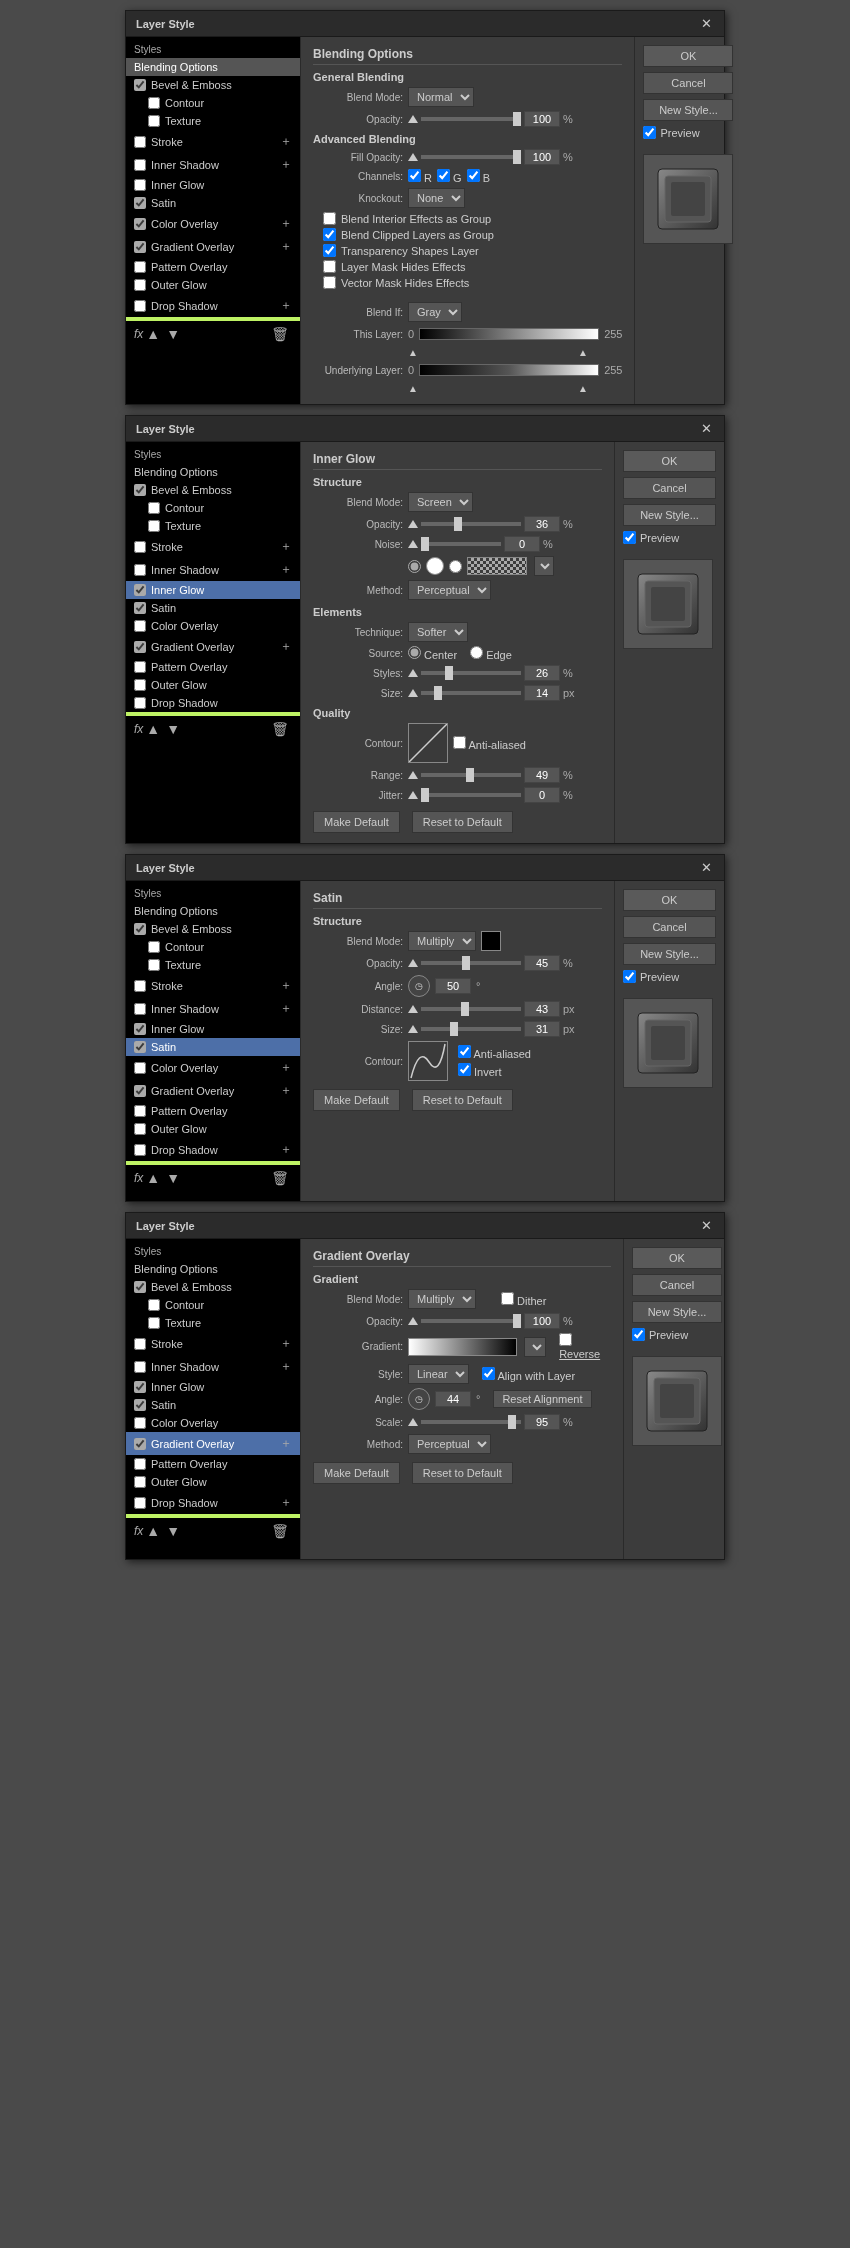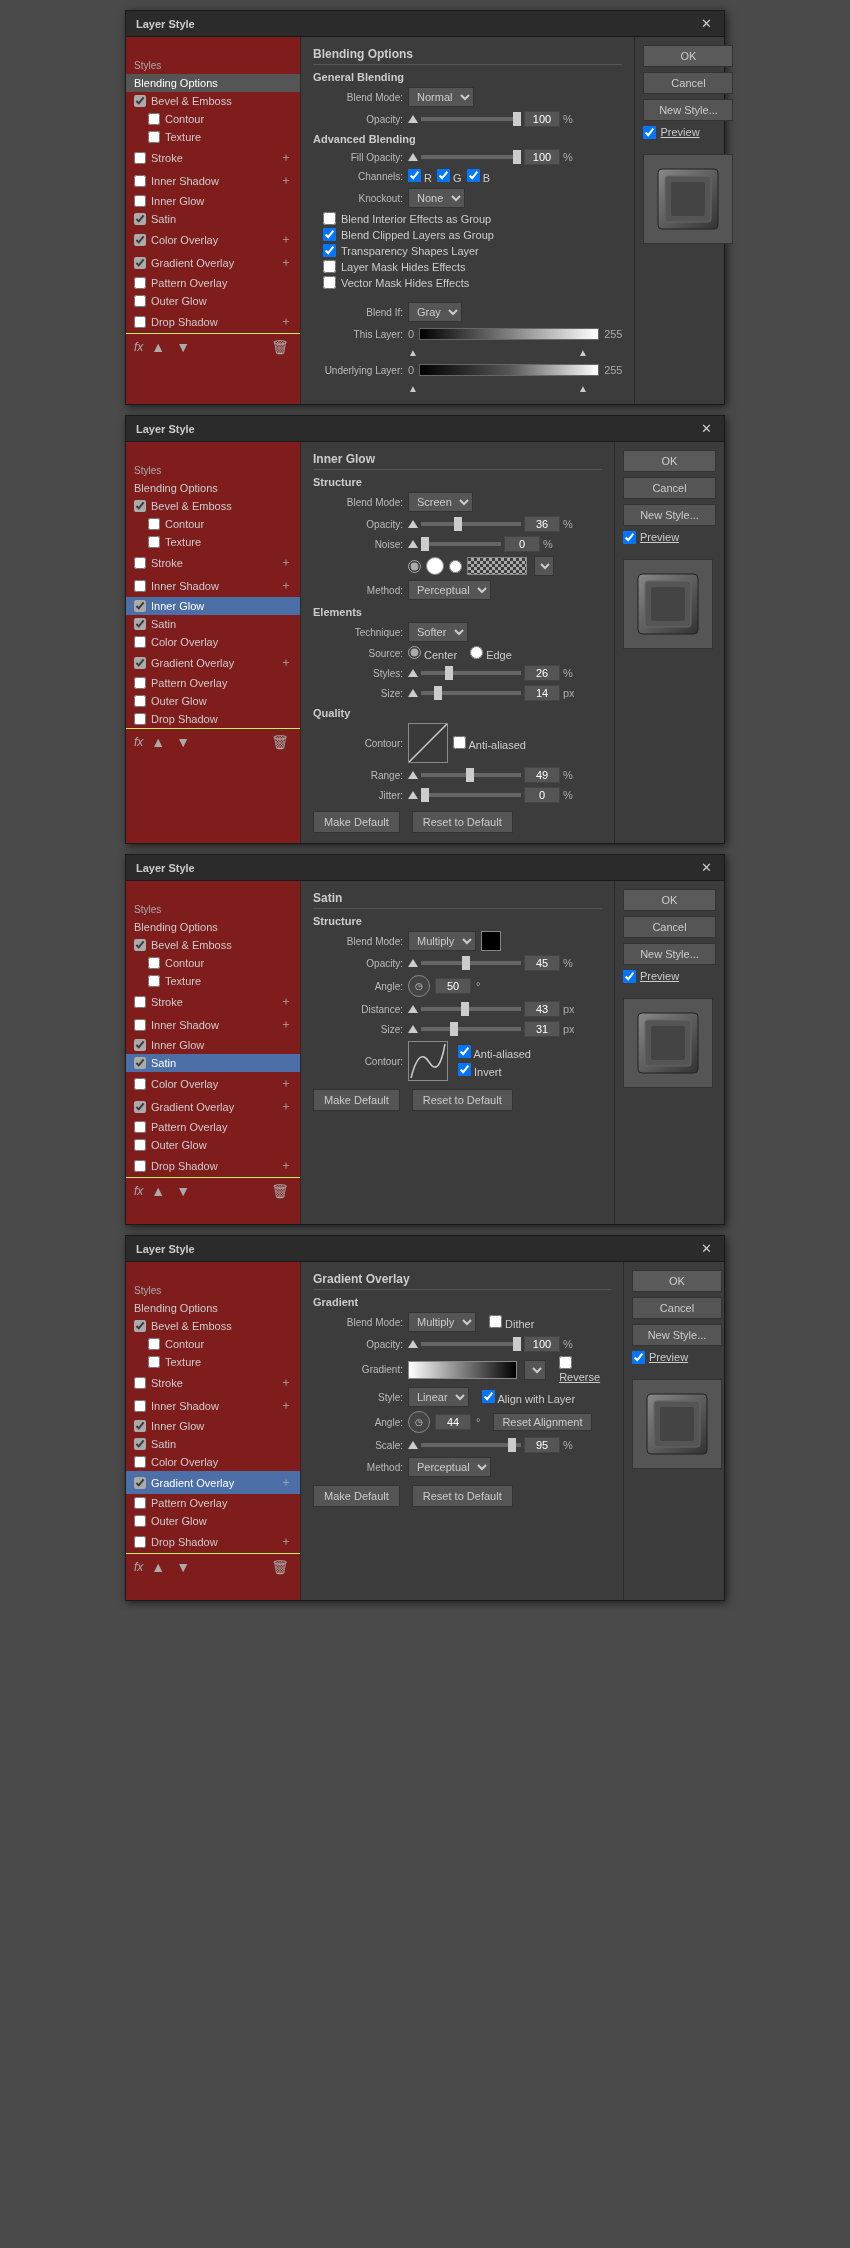--- a/index.html
+++ b/index.html
@@ -46,23 +46,23 @@
     }
 
     .dialog-body {
       display: flex;
       min-height: 320px;
     }
 
     
     .sidebar {
       width: 175px;
-      background: #7f1d1d;
+      background: #000000;
       border-right: 1px solid #2a2a2a;
-      padding: 20px 0;
+      padding: 4px 0;
       flex-shrink: 0;
     }
 
     .sidebar-section-label {
       color: #aaa;
       padding: 3px 8px;
       font-size: 10px;
     }
 
     .sidebar-item {
@@ -288,33 +288,31 @@
       display: inline-block;
       width: 0;
       height: 0;
       border-left: 5px solid transparent;
       border-right: 5px solid transparent;
       border-bottom: 8px solid #ccc;
     }
 
     .preview-checkbox {
       display: flex;
-      align-items: flex-start;
+      align-items: flex-end;
       gap: 4px;
       font-size: 11px;
       color: #ccc;
-      text-decoration: underline;
     }
 
     .fx-bar {
       display: flex;
       align-items: center;
       padding: 5px 8px;
-      border-top: 1px solid #bef264;
-      gap: 5px;
+      border-top: 4px solid #bef264;
     }
 
     .fx-label {
       font-style: italic;
       color: #aaa;
       font-size: 12px;
     }
 
     .fx-btn {
       background: none;
@@ -1027,21 +1025,21 @@
 
     <div class="main-content">
       <div class="section-header">Gradient Overlay</div>
       <div class="subsection-header">Gradient</div>
 
       <div class="form-row">
         <span class="form-label">Blend Mode:</span>
         <select>
           <option>Multiply</option>
         </select>
-        <label style="margin-left:8px;">
+        <label style="margin-left:20px;">
           <input type="checkbox" style=""> Dither
         </label>
       </div>
       <div class="form-row">
         <span class="form-label">Opacity:</span>
         <div class="slider-container">
           <span class="slider-triangle"></span>
           <input type="range" class="slider" value="100" style="">
           <span class="value-box">100</span>
           <span class="unit-label">%</span>

